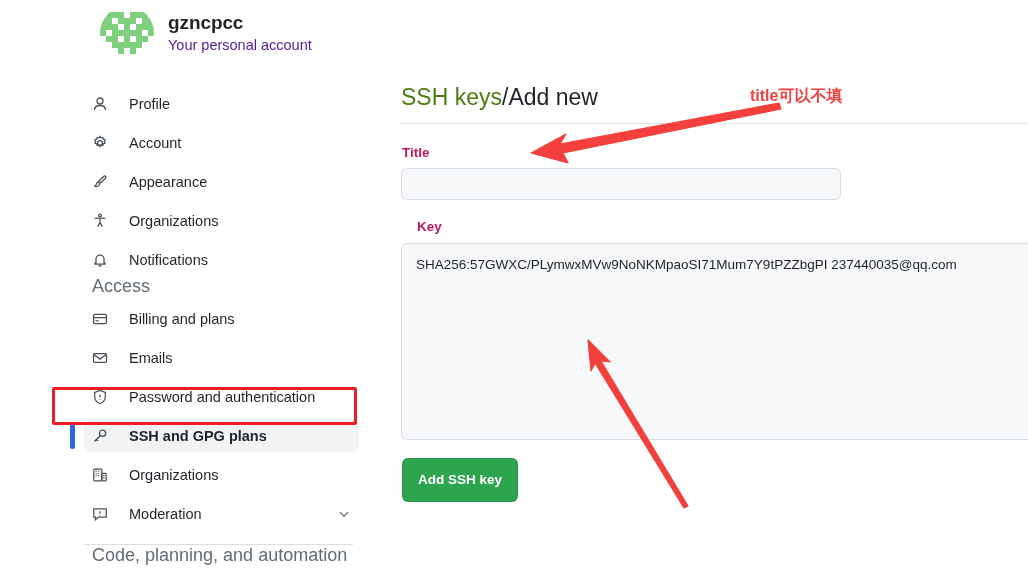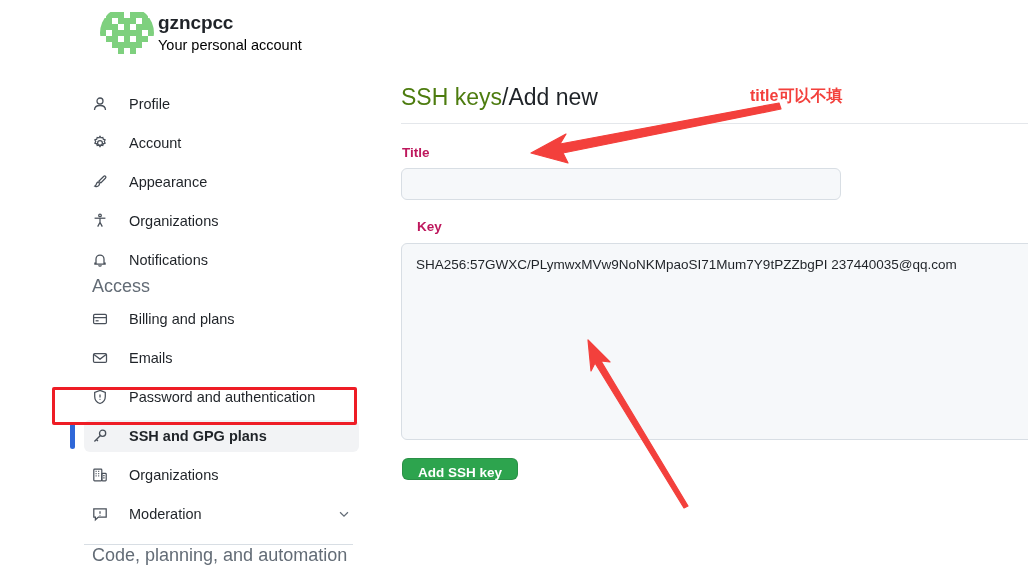--- a/index.html
+++ b/index.html
@@ -29,21 +29,21 @@
     top: 0;
     width: 380px;
     height: 573px;
   }
   .account-header {
     position: absolute;
     left: 100px;
     top: 6px;
     display: flex;
     align-items: center;
-    gap: 4px;
+    gap: 14px;
   }
   .avatar {
     width: 54px;
     height: 54px;
     border-radius: 50%;
     overflow: hidden;
     flex: 0 0 auto;
     background: #ffffff;
   }
   .avatar svg { display: block; }
@@ -54,21 +54,21 @@
     line-height: 1.2;
   }
   .account-login {
     font-size: 19px;
     font-weight: bold;
     color: #1f2328;
     letter-spacing: -0.1px;
   }
   .account-sub {
     font-size: 14.5px;
-    color: #000000;
+    color: #4c1d95;
     margin-top: 2px;
   }
 
   .nav {
     position: absolute;
     left: 84px;
     top: 88px;
     width: 275px;
   }
   .nav-section-title {
@@ -217,21 +217,21 @@
     resize: none;
     outline: none;
     overflow: hidden;
     white-space: pre-wrap;
     word-break: break-all;
   }
   .submit-btn {
     position: absolute;
     left: 1px;
     top: 458px;
-    height: 22px;
+    height: 44px;
     padding: 0 15px;
     background: #2da44e;
     border: 1px solid rgba(27,31,36,0.15);
     border-radius: 6px;
     color: #ffffff;
     font-family: "Liberation Sans", sans-serif;
     font-size: 13.5px;
     font-weight: bold;
     cursor: pointer;
     line-height: 28px;

